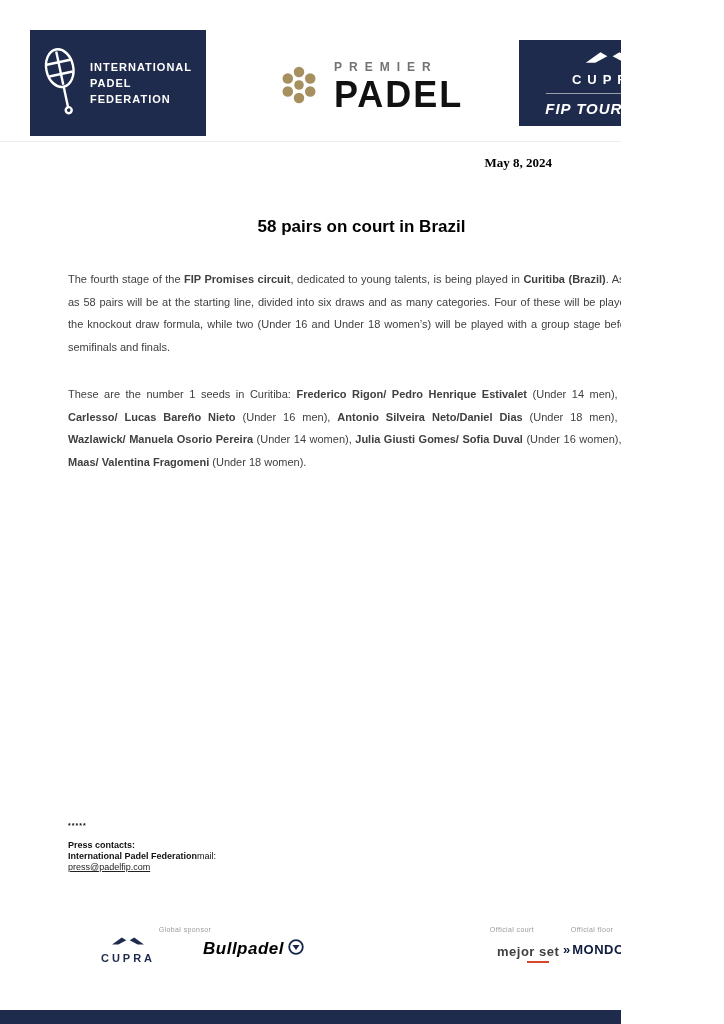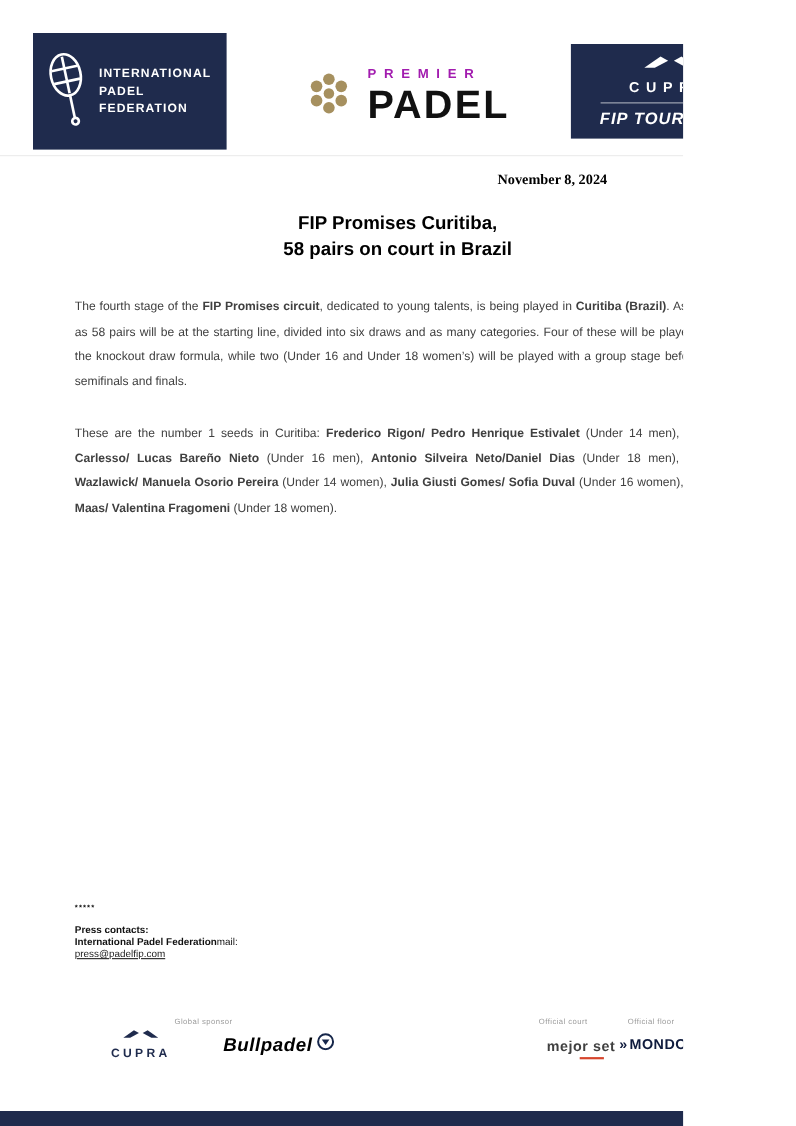--- a/index.html
+++ b/index.html
@@ -27,21 +27,21 @@
     position:absolute;left:30px;top:30px;width:176px;height:106px;
     background:var(--navy);
     display:flex;align-items:center;gap:10px;padding:12px 10px 12px 12px;
   }
   .ipf-text{color:#fff;font-weight:bold;font-size:11px;letter-spacing:1px;line-height:16px;}
   .premier-logo{
     position:absolute;left:276px;top:56px;height:62px;
     display:flex;align-items:center;gap:12px;
   }
   .premier-text{display:flex;flex-direction:column;line-height:1;}
-  .premier-top{font-size:12px;font-weight:bold;letter-spacing:7px;color:#a21caf;margin-bottom:4px;}
+  .premier-top{font-size:12px;font-weight:bold;letter-spacing:7px;color:#737373;margin-bottom:4px;}
   .premier-bottom{font-size:36px;font-weight:900;letter-spacing:2px;color:#111;}
   .cupra-box{
     position:absolute;left:519px;top:40px;width:182px;height:86px;
     background:var(--navy);color:#fff;
     display:flex;flex-direction:column;align-items:center;justify-content:center;gap:3px;
   }
   .cupra-word{font-size:13px;font-weight:bold;letter-spacing:6px;}
   .cupra-divider{width:128px;border-top:1px solid rgba(255,255,255,.55);margin:3px 0;}
   .cupra-tour-row{display:flex;align-items:center;gap:7px;font-style:italic;}
   .cupra-tour{font-size:15px;font-weight:900;letter-spacing:1px;}
@@ -151,24 +151,24 @@
     </span>
     <span class="cupra-word">CUPRA</span>
     <span class="cupra-divider"></span>
     <span class="cupra-tour-row">
       <span class="cupra-tour">FIP TOUR</span>
       <span class="cupra-sep"></span>
       <span class="cupra-year">2024</span>
     </span>
   </div>
 
-  <div class="date">November 8, 2024</div>
+  <div class="date">May 8, 2024</div>
 
   <div class="title">
-    <span>FIP Promises Curitiba,</span><br>
+    <br>
     <span>58 pairs on court in Brazil</span>
   </div>
 
   <p class="para para-1"><span>The fourth stage of the </span><span style="font-weight: bold;">FIP Promises circuit</span><span>, dedicated to young talents, is being played in </span><span style="font-weight: bold;">Curitiba (Brazil)</span><span>. As many as 58 pairs will be at the starting line, divided into six draws and as many categories. Four of these will be played with the knockout draw formula, while two (Under 16 and Under 18 women’s) will be played with a group stage before the semifinals and finals.</span></p>
   <p class="para para-2"><span>These are the number 1 seeds in Curitiba: </span><span style="font-weight: bold;">Frederico Rigon/ Pedro Henrique Estivalet</span><span> (Under 14 men), </span><span style="font-weight: bold;">Lucca Carlesso/ Lucas Bareño Nieto</span><span> (Under 16 men), </span><span style="font-weight: bold;">Antonio Silveira Neto/Daniel Dias</span><span> (Under 18 men), </span><span style="font-weight: bold;">Kyara Wazlawick/ Manuela Osorio Pereira</span><span> (Under 14 women), </span><span style="font-weight: bold;">Julia Giusti Gomes/ Sofia Duval</span><span> (Under 16 women), </span><span style="font-weight: bold;">Laura Maas/ Valentina Fragomeni</span><span> (Under 18 women).</span></p>
 
   <div class="contacts">
     <div class="stars">*****</div>
     <div class="heading">Press contacts:</div>
     <div>

